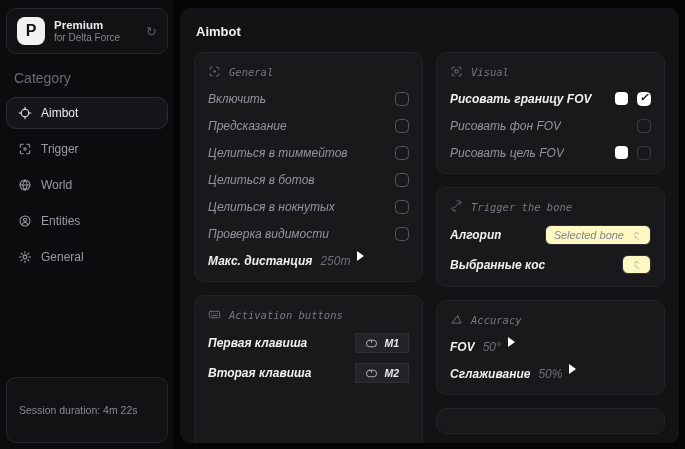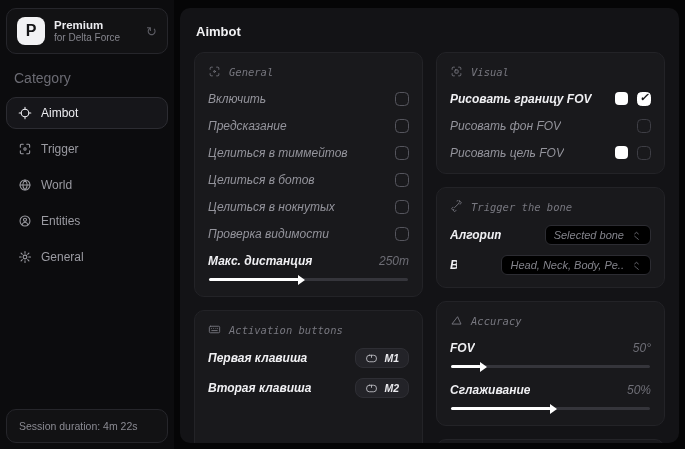--- a/index.html
+++ b/index.html
@@ -19,21 +19,21 @@
   .brand-sub { color:#85858d; font-size:10px; }
   .refresh { color:#5b5b63; font-size:13px; }
   .cat-label { color:#6b6b73; font-size:14px; margin:16px 8px 11px 8px; }
   .nav { display:flex; flex-direction:column; gap:4px; }
   .nav-item { display:flex; align-items:center; gap:9px; padding:8px 11px; border-radius:10px;
     border:1px solid transparent; color:#9b9ba2; font-size:12px; }
   .nav-item.active { background:#16161a; border-color:#2c2c32; color:#ececf0; }
   .nav-item .nicon { width:14px; height:14px; display:inline-flex; }
   .nav-item .nicon svg { width:14px; height:14px; stroke:currentColor; fill:none;
     stroke-width:1.8; stroke-linecap:round; stroke-linejoin:round; }
-  .session { margin-top:auto; padding:10px 12px; color:#8a8a92; font-size:10.5px; }
+  .session { margin-top:auto; padding:26px 12px; color:#8a8a92; font-size:10.5px; }
 
   
   .main { flex:1; margin:8px 6px 6px 6px; background:#131316; border-radius:10px;
     padding:13px 14px; overflow:hidden; }
   .page-title { color:#f2f2f4; font-size:13px; font-weight:bold; margin:3px 0 13px 2px; }
   .cols { display:flex; gap:13px; height:100%; }
   .col { flex:1; display:flex; flex-direction:column; gap:13px; min-width:0; }
   .card { background:#19191c; border:1px solid #232327; border-radius:10px; padding:12px 13px;
     display:flex; flex-direction:column; gap:10px;font-style:italic; }
   .card.grow { flex:1; }
@@ -50,36 +50,36 @@
   .cb { width:14px; height:14px; flex:0 0 auto; border:1.5px solid #55555d; border-radius:4.5px;
     position:relative; background:transparent; }
   .cb.checked { background:#fff; border-color:#fff; }
   .cb.checked::after { content:"✓"; position:absolute; left:1.5px; top:-1.5px; color:#141416;
     font-size:11px; font-weight:bold; }
   .cb.dim { border-color:#3e3e45; }
   .swatch { width:13px; height:13px; flex:0 0 auto; background:#fff; border-radius:4px; }
   .ctrl-group { display:flex; align-items:center; gap:9px; }
 
   
-  .slider-block { display:flex; flex-direction:column; gap:7px; }
+  .slider-block { display:flex; flex-direction:row; gap:7px; }
   .slider { position:relative; height:3px; background:#35353b; border-radius:2px; margin:2px 1px 3px 1px; }
   .slider .fill { position:relative; height:3px; background:#fff; border-radius:2px; }
   .slider .fill::after { content:""; position:absolute; right:-6px; top:-3.5px; width:0; height:0;
     border-left:7px solid #fff; border-top:5px solid transparent; border-bottom:5px solid transparent; }
 
   
-  .select { display:flex; align-items:center; gap:7px; background:#000000; border:1px solid #2c2c32;
+  .select { display:flex; align-items:center; gap:7px; background:#fef9c3; border:1px solid #2c2c32;
     border-radius:6px; padding:3px 8px; color:#84848c; font-size:11px; max-width:158px; flex:0 0 auto;margin-left:36px; }
   .select .sel-text { white-space:nowrap; overflow:hidden; max-width:118px; }
   .select svg { width:11px; height:11px; stroke:#84848c; fill:none; stroke-width:1.8;
     stroke-linecap:round; stroke-linejoin:round; flex:0 0 auto; }
 
   
   .badge { display:flex; align-items:center; gap:6px; background:#232328; border:1px solid #2e2e34;
-    border-radius:8px; padding:3px 9px; color:#e8e8ec; font-size:10.5px; font-weight:bold; }
+    border-radius:0; padding:3px 9px; color:#e8e8ec; font-size:10.5px; font-weight:bold; }
   .badge svg { width:13px; height:11px; stroke:#b9b9c0; fill:none; stroke-width:1.7;
     stroke-linecap:round; stroke-linejoin:round; }
 </style>
 </head>
 <body>
 
 <div class="frame">
 
   <aside class="sidebar">
     <div class="sbox brand">
@@ -268,21 +268,20 @@
             <span class="select">
               <span class="sel-text">Selected bone</span>
               <svg viewBox="0 0 24 24">
                   <path d="M8 9l4-4 4 4M8 15l4 4 4 4" transform="scale(1,0.85) translate(0,1)"></path>
                 </svg>
             </span>
           </div>
           <div class="row">
             <span class="lbl bright">Выбранные кос</span>
             <span class="select">
-              <span class="sel-text">Head, Neck, Body, Pe..</span>
               <svg viewBox="0 0 24 24">
                   <path d="M8 9l4-4 4 4M8 15l4 4 4 4" transform="scale(1,0.85) translate(0,1)"></path>
                 </svg>
             </span>
           </div>
         </section>
 
         <section class="card">
           <div class="sec-head">
             <svg viewBox="0 0 24 24">

